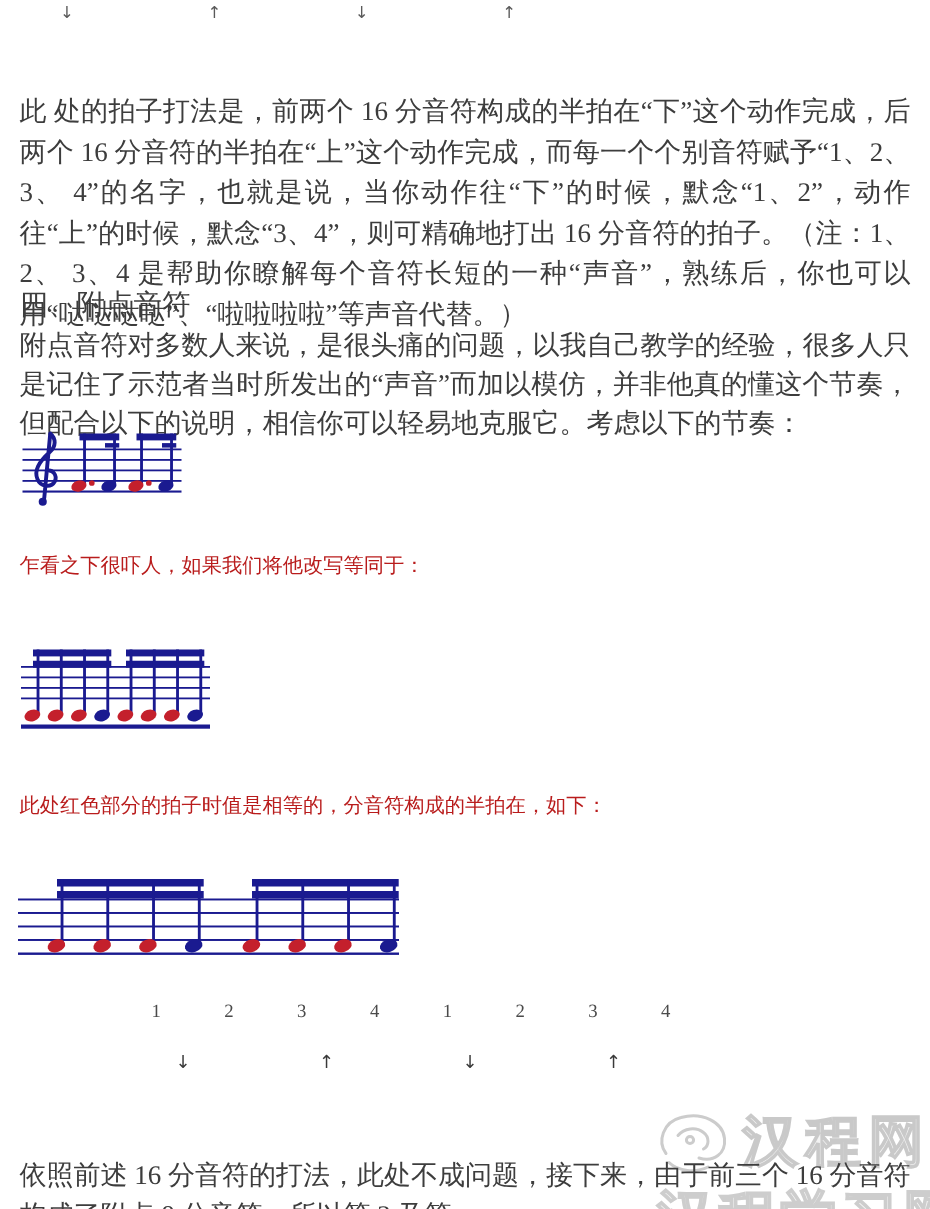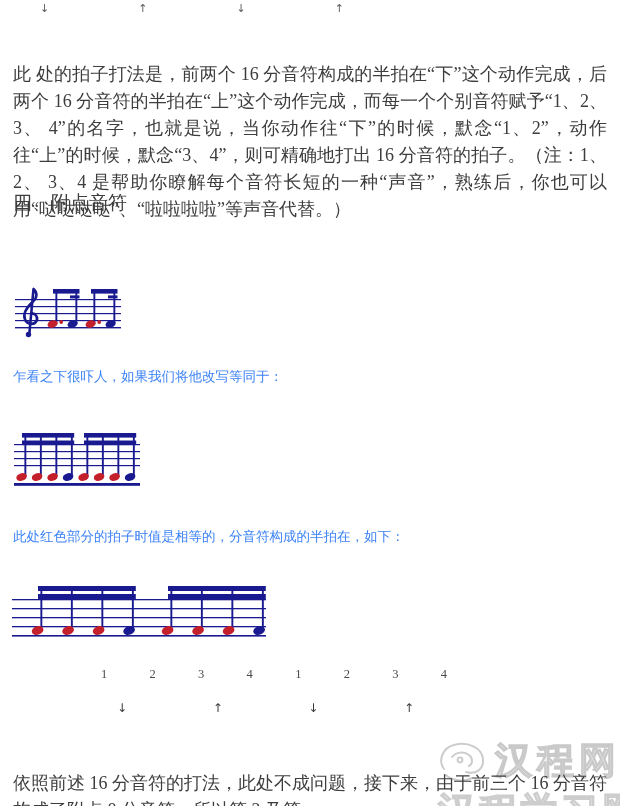--- a/index.html
+++ b/index.html
@@ -19,21 +19,21 @@
   }
   .p1{top:61px;}
   .p2{top:217px;line-height:26px;}
   .p3{top:770px;z-index:2;}
   .heading{
     position:absolute;left:13px;top:190px;margin:0;
     font-size:19px;font-weight:normal;color:#3d3d3d;
   }
   .caption{
     position:absolute;left:13px;margin:0;
-    font-size:13.5px;color:#3b82f6;font-family:Liberation Serif, serif;
+    font-size:13.5px;color:#b91c1c;font-family:Liberation Serif, serif;
   }
   .c1{top:368px;}
   .c2{top:528px;}
   .arrow-row{
     position:absolute;display:flex;justify-content:space-between;
     font-family:"DejaVu Sans",sans-serif;
   }
   .arrow-row span{display:inline-block;}
   .top-arrows{left:40px;top:2px;width:304px;font-size:11px;color:#5a5a5a;}
   .bottom-arrows{left:117px;top:701px;width:297px;font-size:12px;color:#3a3a3a;}
@@ -73,20 +73,21 @@
     <span>↓</span>
     <span>↑</span>
     <span>↓</span>
     <span>↑</span>
   </div>
 
   <p class="para p1">此 处的拍子打法是，前两个 16 分音符构成的半拍在“下”这个动作完成，后两个 16 分音符的半拍在“上”这个动作完成，而每一个个别音符赋予“1、2、3、 4”的名字，也就是说，当你动作往“下”的时候，默念“1、2”，动作往“上”的时候，默念“3、4”，则可精确地打出 16 分音符的拍子。（注：1、2、 3、4 是帮助你瞭解每个音符长短的一种“声音”，熟练后，你也可以用“哒哒哒哒”、“啦啦啦啦”等声音代替。）</p>
 
   <h3 class="heading">四、附点音符</h3>
 
+  <p class="para p2">附点音符对多数人来说，是很头痛的问题，以我自己教学的经验，很多人只是记住了示范者当时所发出的“声音”而加以模仿，并非他真的懂这个节奏，但配合以下的说明，相信你可以轻易地克服它。考虑以下的节奏：</p>
 
   <div class="notation n1">
     <svg id="svg-n1" viewBox="0 0 115 62" width="115" height="62">
         <rect x="2" y="16" width="106" height="1.2" fill="#1a1a90"></rect>
         <rect x="2" y="23" width="106" height="1.2" fill="#1a1a90"></rect>
         <rect x="2" y="30" width="106" height="1.2" fill="#1a1a90"></rect>
         <rect x="2" y="37" width="106" height="1.2" fill="#1a1a90"></rect>
         <rect x="2" y="44" width="106" height="1.4" fill="#1a1a90"></rect>
         <rect x="40" y="6" width="26.5" height="4.6" fill="#1a1a90"></rect>
         <rect x="57" y="12.4" width="9.5" height="3" fill="#1a1a90"></rect>

